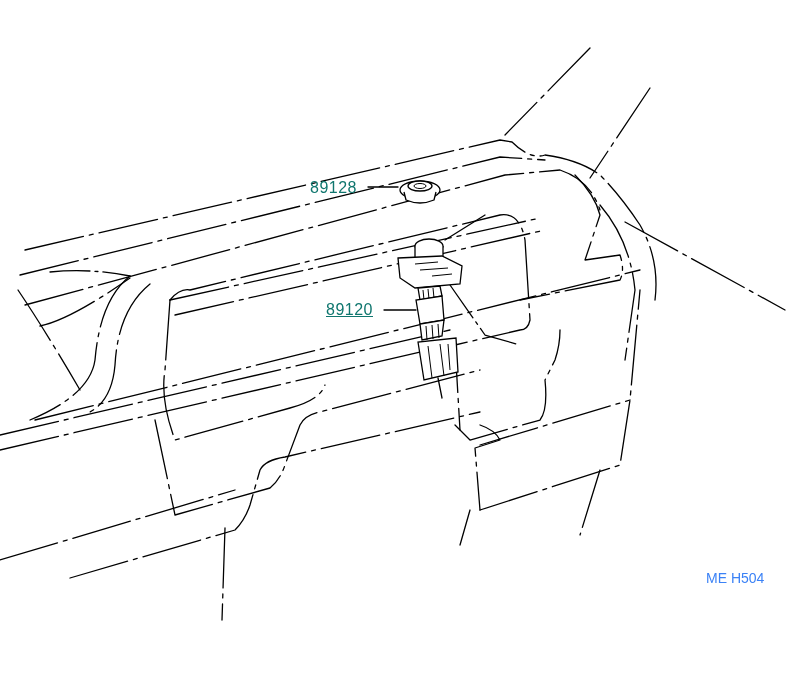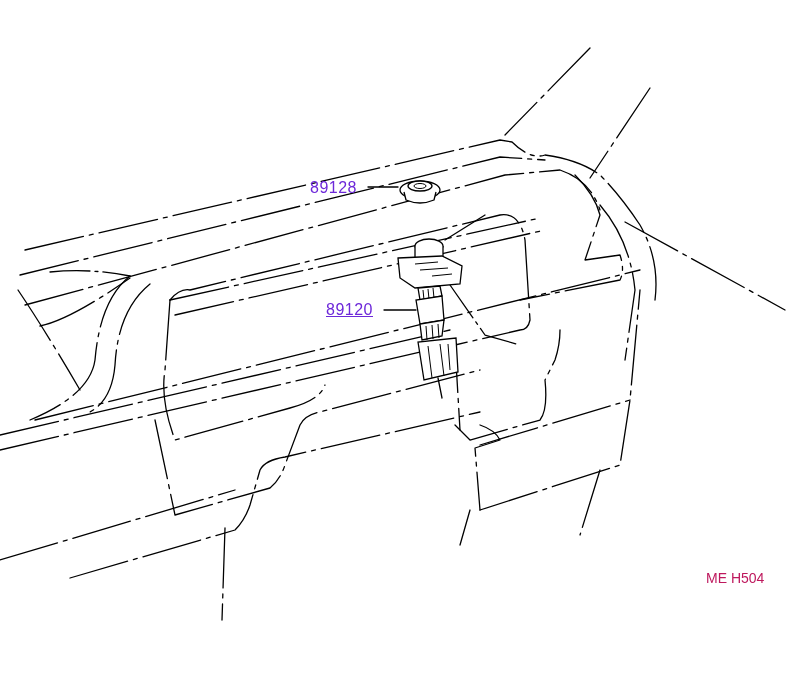--- a/index.html
+++ b/index.html
@@ -12,30 +12,30 @@
   }
   svg.drawing { position: absolute; left: 0; top: 0; }
   .ln { fill: none; stroke: #000; stroke-width: 1.3; stroke-linecap: round; stroke-linejoin: round; }
   .dd { stroke-dasharray: 60 6 4 6; }
   .dd2 { stroke-dasharray: 40 5 3 5; }
   .part { fill: #fff; stroke: #000; stroke-width: 1.3; }
   .label {
     position: absolute;
     font-family: "Liberation Sans", sans-serif;
     font-size: 16px;
-    color: #6d28d9;
+    color: #0f766e;
     letter-spacing: 0.5px;
     line-height: 1;
     white-space: nowrap;
   }
   .code {
     position: absolute;
     font-family: "Liberation Sans", sans-serif;
     font-size: 14px;
-    color: #be185d;
+    color: #3b82f6;
     line-height: 1;
   }
 </style>
 </head>
 <body>
 
 <div id="canvas">
 
   <svg class="drawing" width="800" height="674" viewBox="0 0 800 674">
 

